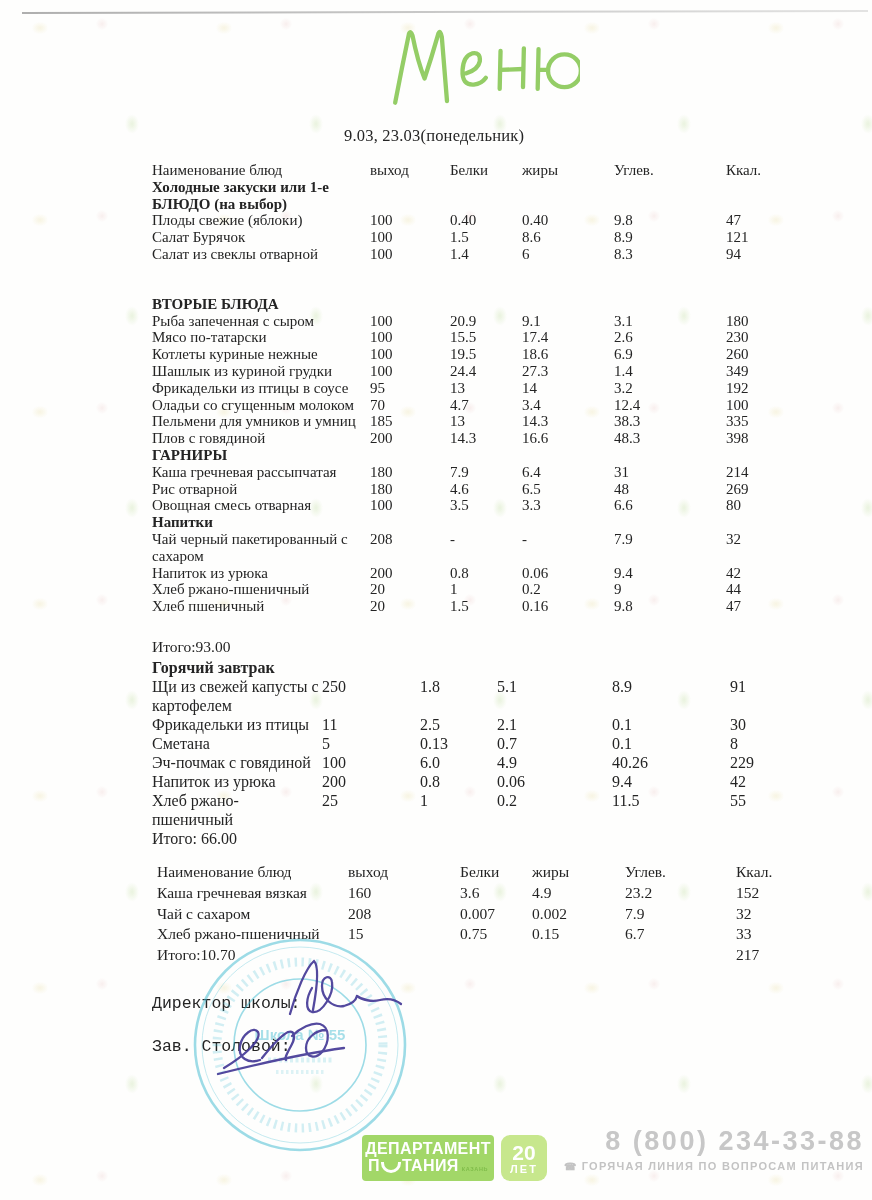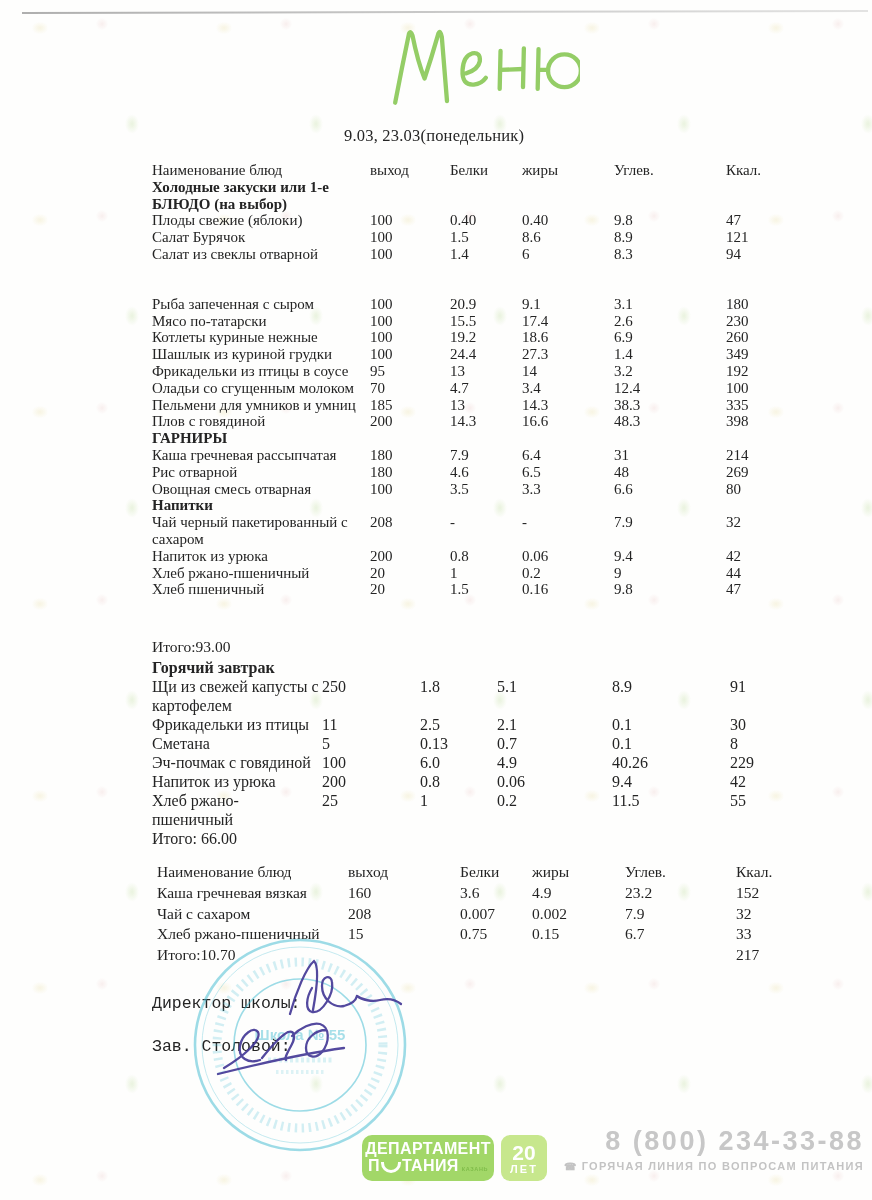--- a/index.html
+++ b/index.html
@@ -37,21 +37,21 @@
 
   .total-main{position:absolute;left:152px;top:638px;font-size:15.5px;}
   .sig-label{position:absolute;left:152px;font-size:16.5px;font-family:Liberation Mono, monospace;}
   .sig-director{top:994px;}
   .sig-canteen{top:1037px;}
 
   .overlay{position:absolute;left:0;top:0;pointer-events:none;}
 
   
   .logo{position:absolute;left:362px;top:1135px;width:132px;height:46px;
-    background:#a2d768;border-radius:10px;color:#fff;
+    background:#a2d768;border-radius:4px;color:#fff;
     font-family:"Liberation Sans",sans-serif;font-weight:bold;
     display:flex;flex-direction:column;justify-content:center;align-items:center;line-height:1.05;}
   .logo-l1{font-size:16px;letter-spacing:.4px;}
   .logo-l2{font-size:16px;letter-spacing:.4px;display:flex;align-items:flex-end;}
   .smile{display:inline-block;width:14px;height:8px;border:3px solid #fff;border-top:0;
     border-radius:0 0 12px 12px;margin:0 1px 2px 1px;}
   .logo-city{font-size:5.5px;color:#7fbc49;letter-spacing:.6px;margin:0 0 2px 3px;}
   .badge{position:absolute;left:501px;top:1135px;width:46px;height:46px;
     background:#c7e78d;border-radius:9px;color:#fff;
     font-family:"Liberation Sans",sans-serif;font-weight:bold;
@@ -132,40 +132,48 @@
       </div>
       <div class="trow">
         <div class="cell c-name">Салат из свеклы отварной</div>
         <div class="cell c-out">100</div>
         <div class="cell c-p">1.4</div>
         <div class="cell c-f">6</div>
         <div class="cell c-c">8.3</div>
         <div class="cell c-k">94</div>
       </div>
       <div class="trow spacer"></div>
+      <div class="trow bold">
+        <div class="cell c-name">ВТОРЫЕ БЛЮДА</div>
+        <div class="cell c-out"></div>
+        <div class="cell c-p"></div>
+        <div class="cell c-f"></div>
+        <div class="cell c-c"></div>
+        <div class="cell c-k"></div>
+      </div>
       <div class="trow">
         <div class="cell c-name">Рыба запеченная с сыром</div>
         <div class="cell c-out">100</div>
         <div class="cell c-p">20.9</div>
         <div class="cell c-f">9.1</div>
         <div class="cell c-c">3.1</div>
         <div class="cell c-k">180</div>
       </div>
       <div class="trow">
         <div class="cell c-name">Мясо по-татарски</div>
         <div class="cell c-out">100</div>
         <div class="cell c-p">15.5</div>
         <div class="cell c-f">17.4</div>
         <div class="cell c-c">2.6</div>
         <div class="cell c-k">230</div>
       </div>
       <div class="trow">
         <div class="cell c-name">Котлеты куриные нежные</div>
         <div class="cell c-out">100</div>
-        <div class="cell c-p">19.2</div>
+        <div class="cell c-p">19.5</div>
         <div class="cell c-f">18.6</div>
         <div class="cell c-c">6.9</div>
         <div class="cell c-k">260</div>
       </div>
       <div class="trow">
         <div class="cell c-name">Шашлык из куриной грудки</div>
         <div class="cell c-out">100</div>
         <div class="cell c-p">24.4</div>
         <div class="cell c-f">27.3</div>
         <div class="cell c-c">1.4</div>

